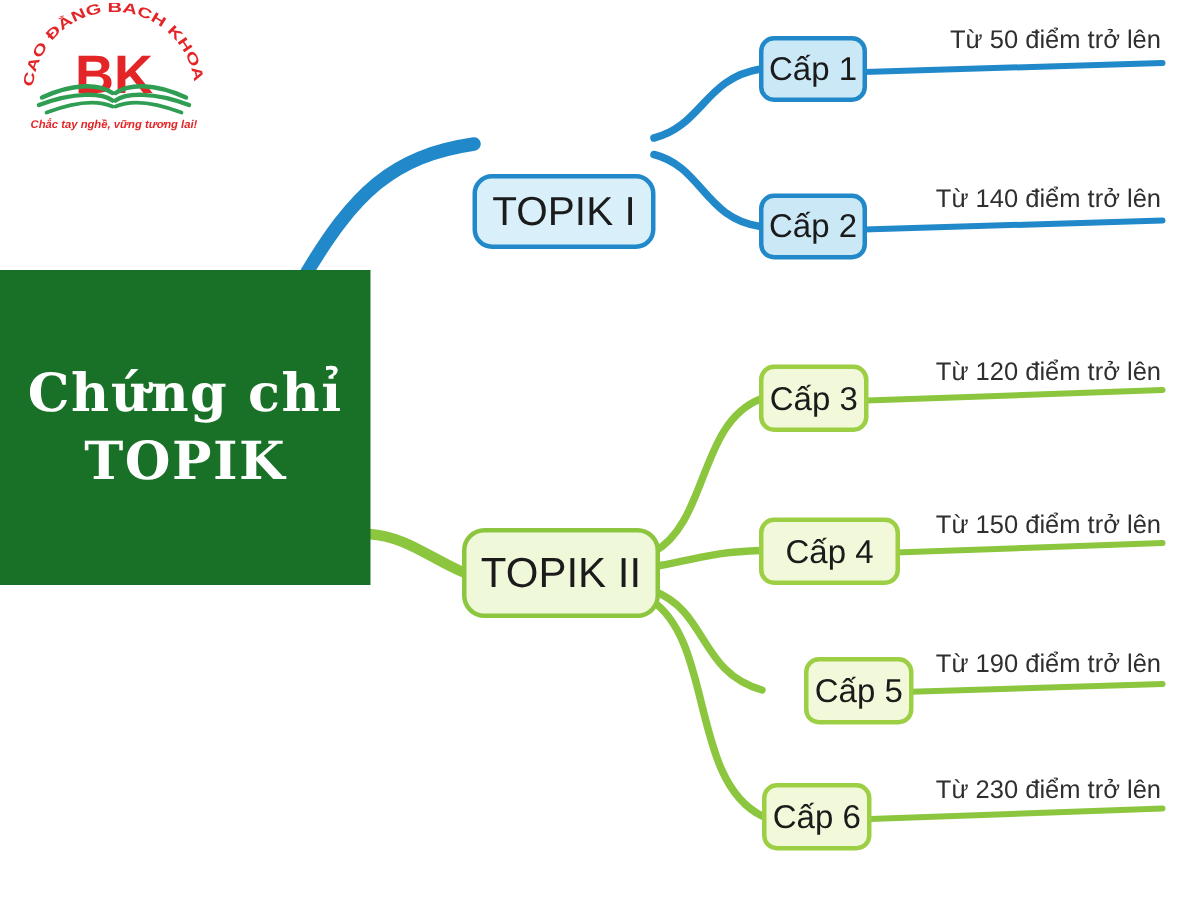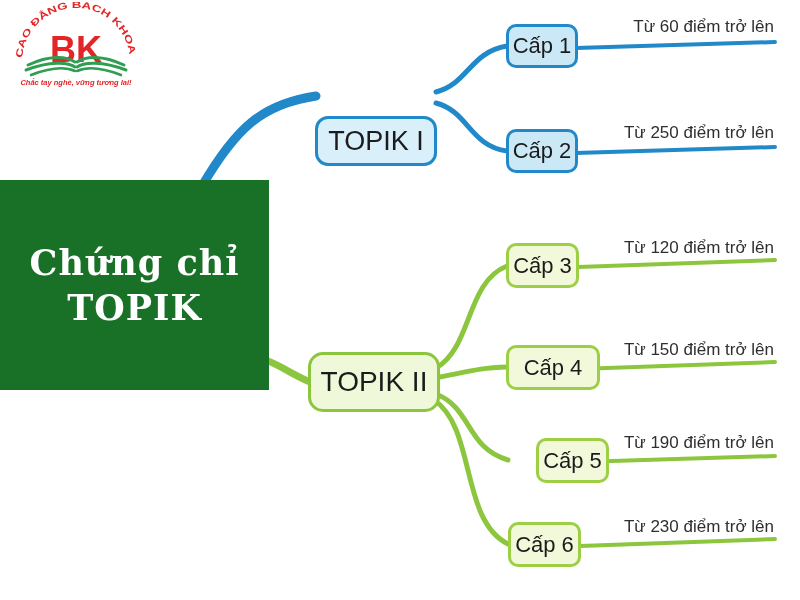--- a/index.html
+++ b/index.html
@@ -11,21 +11,21 @@
     overflow: hidden;
   }
   #canvas { position: absolute; inset: 0; width: 800px; height: 600px; }
 
   
   #connectors { position: absolute; left: 0; top: 0; z-index: 1; }
 
   
   .root-box {
     position: absolute; left: 0; top: 180px;
-    width: 269px; height: 210px;
+    width: 247px; height: 210px;
     background: #187127;
     z-index: 2;
     display: flex; flex-direction: column;
     align-items: center; justify-content: center;
     text-align: center;
   }
   .root-box .line1, .root-box .line2 {
     font-family: "DejaVu Serif", "Liberation Serif", serif;
     font-weight: bold;
     color: #ffffff;
@@ -145,22 +145,22 @@
 
   <div class="node node-main-blue">
     <span>TOPIK I</span>
   </div>
   <div class="node node-sub node-sub-blue pos-c1">
     <span>Cấp 1</span>
   </div>
   <div class="node node-sub node-sub-blue pos-c2">
     <span>Cấp 2</span>
   </div>
-  <div class="score-label lab-c1">Từ 60 điểm trở lên</div>
-  <div class="score-label lab-c2">Từ 250 điểm trở lên</div>
+  <div class="score-label lab-c1">Từ 50 điểm trở lên</div>
+  <div class="score-label lab-c2">Từ 140 điểm trở lên</div>
 
   <div class="node node-main-green">
     <span>TOPIK II</span>
   </div>
   <div class="node node-sub node-sub-green pos-c3">
     <span>Cấp 3</span>
   </div>
   <div class="node node-sub node-sub-green pos-c4">
     <span>Cấp 4</span>
   </div>

